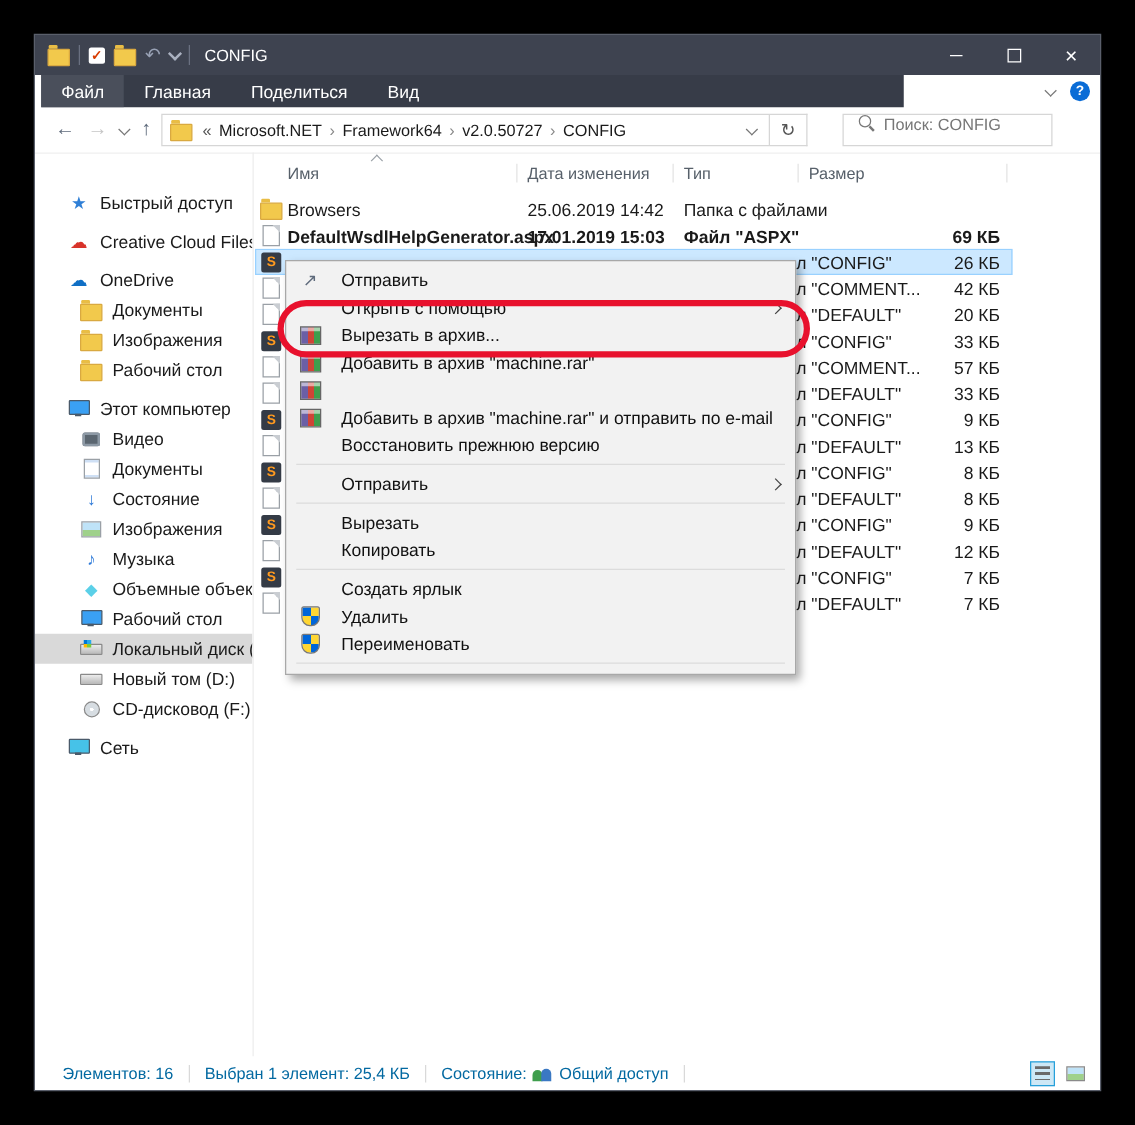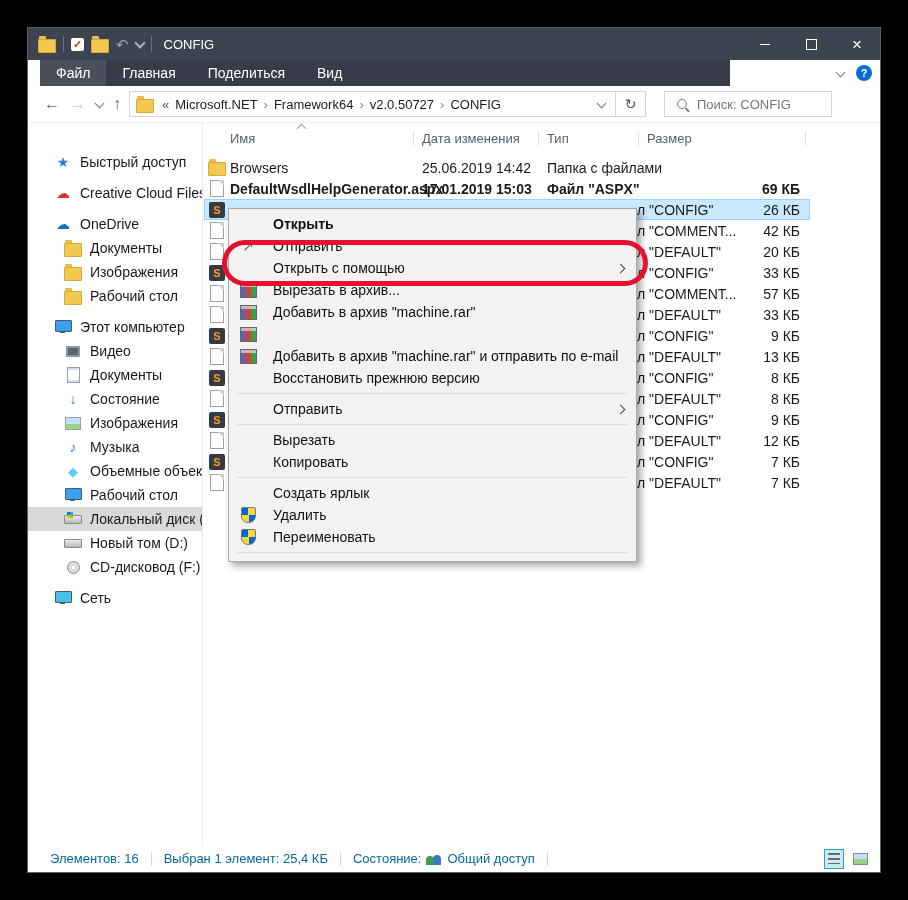--- a/index.html
+++ b/index.html
@@ -21,21 +21,21 @@
   .chev{display:inline-block;width:6px;height:6px;border-right:2px solid #aab1c0;
     border-bottom:2px solid #aab1c0;transform:rotate(45deg);margin-top:-3px}
   .title-text{margin-left:12px;font-size:13px}
   .wincontrols{margin-left:auto;display:flex;height:100%}
   .winbtn{width:46px;display:flex;align-items:center;justify-content:center;color:#fff}
   .glyph-min{width:10px;height:1px;background:#fff}
   .glyph-max{width:9px;height:9px;border:1px solid #fff}
   .glyph-close{font-size:17px;line-height:1}
   
   .tabrow{position:absolute;left:0;top:32px;right:0;height:26px;background:#fff}
-  .tabdark{position:absolute;left:12px;top:0;width:690px;height:26px;background:#373c48;
+  .tabdark{position:absolute;left:5px;top:0;width:690px;height:26px;background:#373c48;
     display:flex;color:#fff;font-size:14px}
   .tab{display:flex;align-items:center;padding:0 16px}
   .tab.active{background:#4a4f5b}
   .tabrow-right{position:absolute;right:8px;top:0;height:26px;display:flex;
     align-items:center;gap:12px}
   .chev-gray{display:inline-block;width:6px;height:6px;border-right:1.5px solid #777;
     border-bottom:1.5px solid #777;transform:rotate(45deg);margin-top:-2px}
   .help-circle{width:16px;height:16px;border-radius:50%;background:#0a6cd6;color:#fff;
     font-size:11px;font-weight:bold;display:flex;align-items:center;justify-content:center}
   
@@ -45,21 +45,21 @@
   .nav .dis{color:#c6c6c6}
   .navglyph{font-size:16px;line-height:1}
   .crumbbox{width:487px;height:26px;border:1px solid #d6d6d6;display:flex;
     align-items:center;font-size:13px;color:#1a1a1a;padding-left:6px;box-sizing:border-box}
   .crumbbox .sep{color:#8a8a8a;margin:0 6px;font-size:13px}
   .crumb-chev{margin-left:auto;margin-right:10px}
   .refreshbox{width:30px;height:26px;border:1px solid #d6d6d6;border-left:none;
     display:flex;align-items:center;justify-content:center;color:#555;font-size:14px;
     box-sizing:border-box}
   .searchbox{width:168px;height:26px;border:1px solid #d6d6d6;display:flex;
-    align-items:center;margin-left:18px;box-sizing:border-box;color:#767676;font-size:13px}
+    align-items:flex-start;margin-left:28px;box-sizing:border-box;color:#767676;font-size:13px}
   .mag{width:8px;height:8px;border:1.5px solid #777;border-radius:50%;position:relative;
     margin:0 10px 0 12px}
   .mag::after{content:"";position:absolute;width:5px;height:1.5px;background:#777;
     transform:rotate(45deg);left:7px;top:9px}
   
   .sidebar{position:absolute;left:0;top:94px;width:174px;bottom:27px;overflow:hidden;
     padding-top:28px;font-size:14px;color:#1a1a1a}
   .sbitem{height:24px;display:flex;align-items:center;white-space:nowrap;overflow:hidden}
   .sbitem.lvl0{padding-left:26px}
   .sbitem.lvl1{padding-left:36px}
@@ -505,24 +505,20 @@
         </span>
         <span class="fcell c-name"></span>
         <span class="fcell c-date"></span>
         <span class="fcell c-type"></span>
         <span class="fcell c-frag">л "DEFAULT"</span>
         <span class="fcell c-size">7 КБ</span>
       </div>
     </div>
 
   <div class="ctxmenu" id="ctxmenu">
-      <div class="menuitem bold">
-        <span class="mi-icon"></span>
-        <span>Открыть</span>
-      </div>
       <div class="menuitem">
         <span class="mi-icon">
           <span class="icon-share">↗</span>
         </span>
         <span>Отправить</span>
       </div>
       <div class="menuitem">
         <span class="mi-icon"></span>
         <span>Открыть с помощью</span>
         <span class="mi-arrow"></span>

